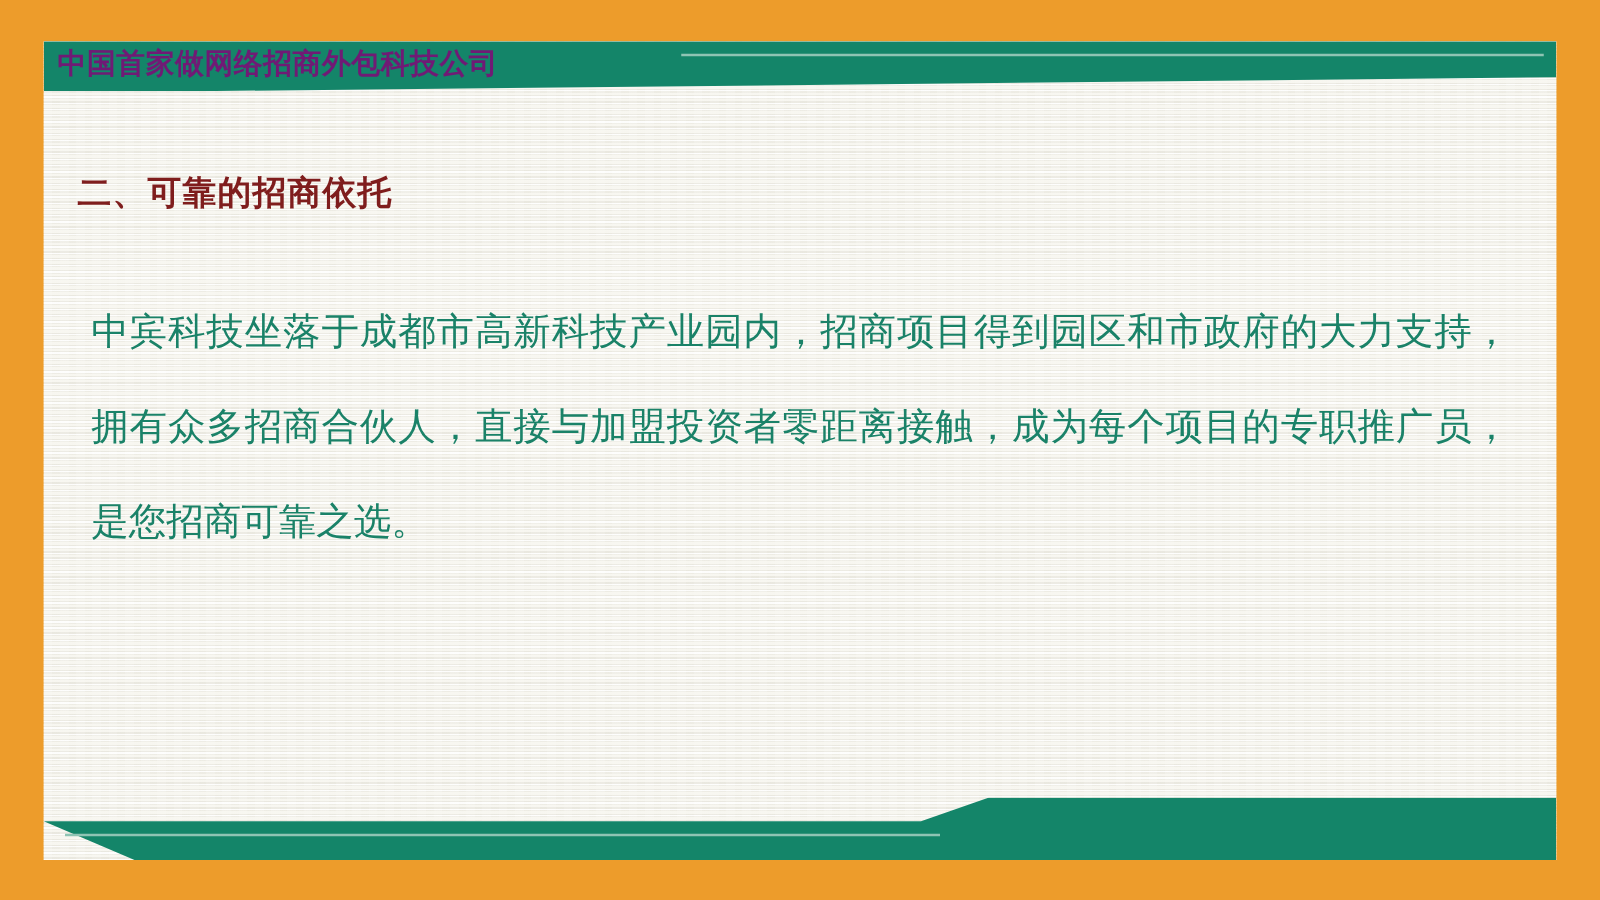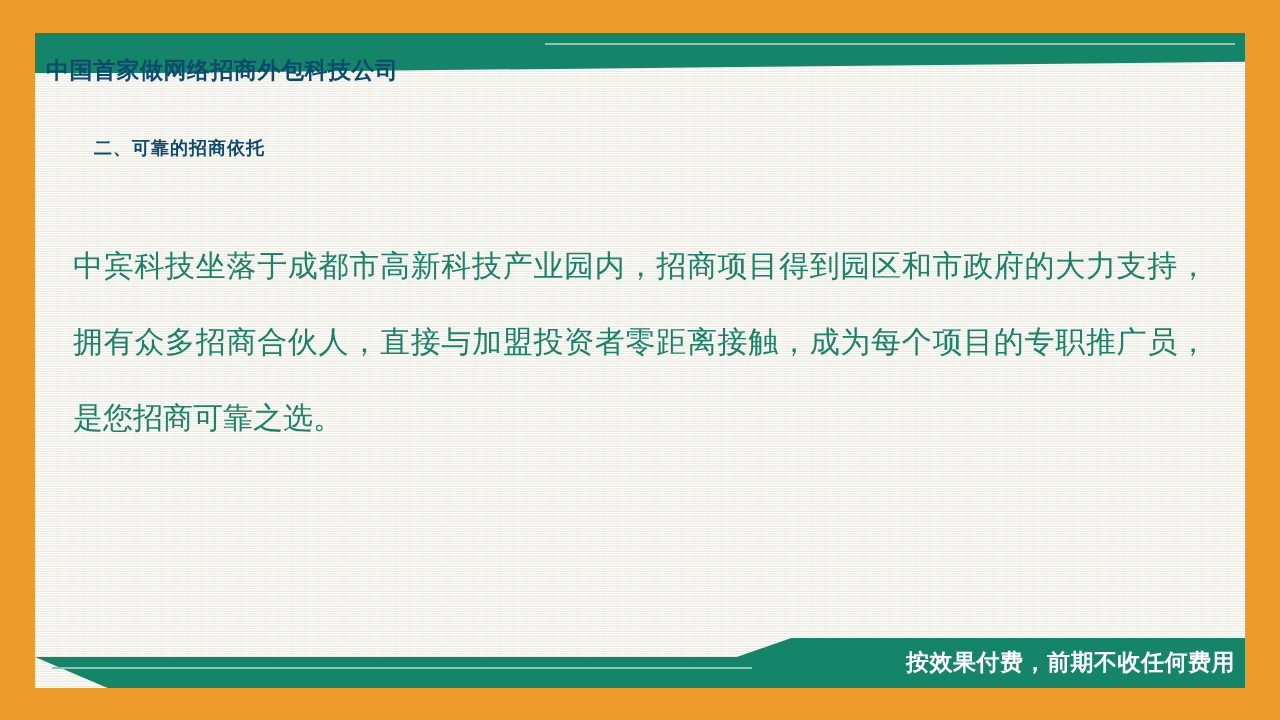--- a/index.html
+++ b/index.html
@@ -58,24 +58,24 @@
     width: 1210px;
     height: 40px;
     background: #148569;
     -webkit-clip-path: polygon(0 0, 100% 0, 100% 72%, 10.0% 100%, 0 100%);
     clip-path: polygon(0 0, 100% 0, 100% 72%, 10.0% 100%, 0 100%);
     z-index: 4;
   }
   .header-title {
     position: absolute;
     left: 46px;
-    top: 52px;
+    top: 32px;
     height: 36px;
     line-height: 36px;
-    color: #0c4a6e;
+    color: #701a75;
     font-size: 23px;
     font-weight: bold;
     letter-spacing: 0.5px;
     white-space: nowrap;
     z-index: 6;
   }
   .header-hairline {
     position: absolute;
     left: 545px;
     top: 43px;
@@ -83,27 +83,26 @@
     height: 2px;
     background: #8fc4b4;
     z-index: 6;
   }
 
   
   .section-title {
     position: absolute;
     left: 62px;
     top: 136px;
-    font-size: 18px;
+    font-size: 27px;
     font-weight: bold;
-    color: #0c4a6e;
+    color: #7f1d1d;
     letter-spacing: 1px;
     white-space: nowrap;
     z-index: 5;
-    margin-left: 32px;
   }
 
   .body-copy {
     position: absolute;
     left: 50px;
     top: 228px;
     width: 1135px;
     color: #1a8268;
     font-family: "Liberation Serif", "DejaVu Serif", serif;
     font-size: 30px;
@@ -159,15 +158,14 @@
   <div class="header-band"></div>
   <div class="header-title">中国首家做网络招商外包科技公司</div>
   <div class="header-hairline"></div>
 
   <div class="section-title">二、可靠的招商依托</div>
 
   <div class="body-copy">中宾科技坐落于成都市高新科技产业园内，招商项目得到园区和市政府的大力支持，拥有众多招商合伙人，直接与加盟投资者零距离接触，成为每个项目的专职推广员，是您招商可靠之选。</div>
 
   <div class="footer-band"></div>
   <div class="footer-hairline"></div>
-  <div class="footer-text">按效果付费，前期不收任何费用</div>
 
 </div>
 
 </body></html>

